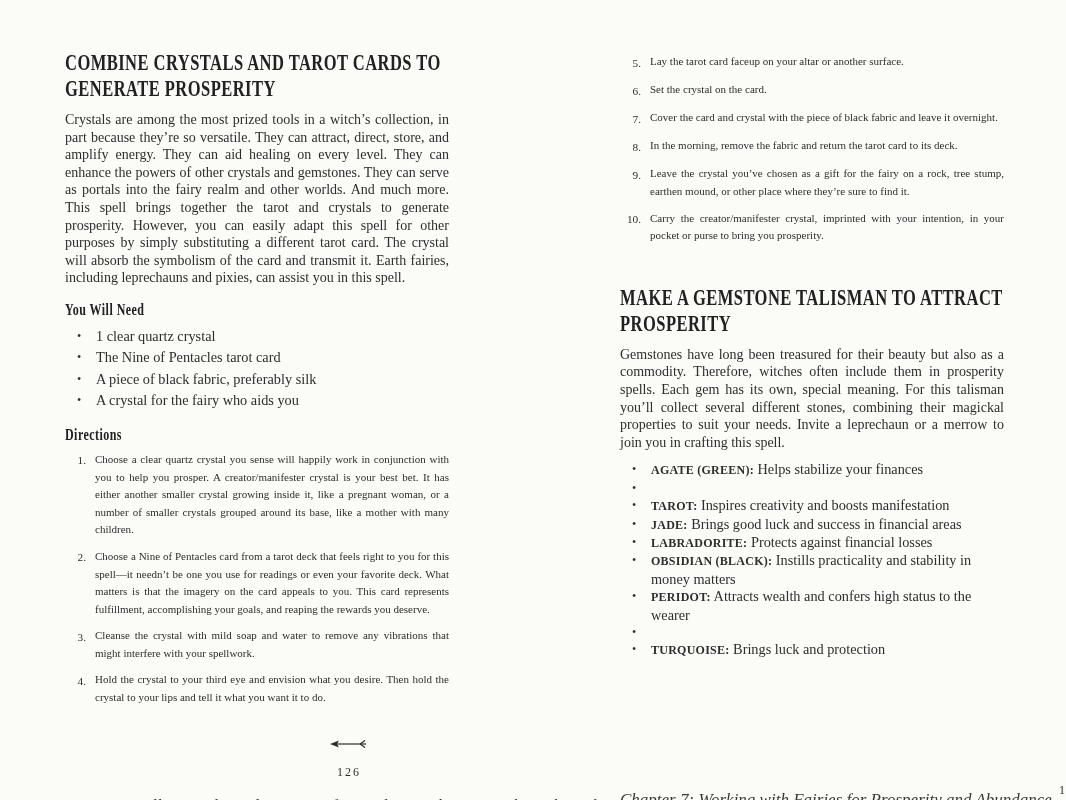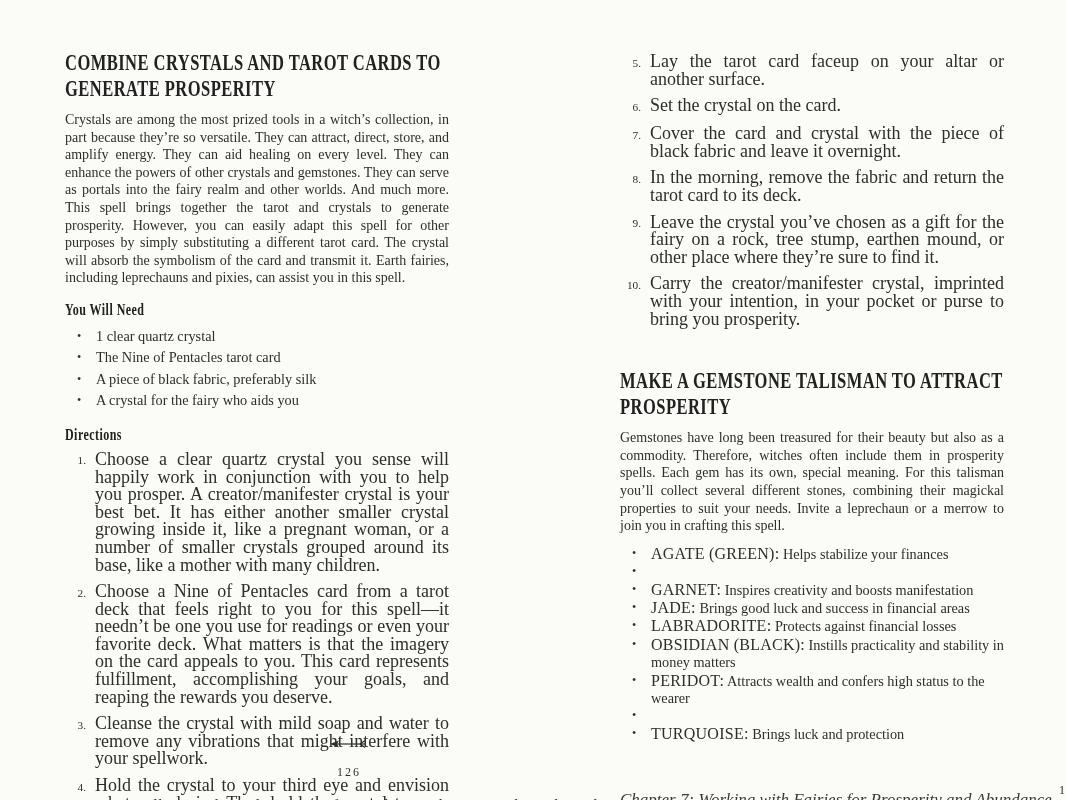--- a/index.html
+++ b/index.html
@@ -30,27 +30,27 @@
   
   .supplies{margin:2px 0 4px 0;padding:0;list-style:none;}
   .supplies li{display:flex;font-size:14.3px;line-height:21.5px;}
   .b-dot{flex:none;width:12px;margin-left:12px;margin-right:7px;font-size:12px;line-height:21.5px;}
 
   
   .steps{margin:0;padding:0;list-style:none;}
   .steps li{display:flex;margin-bottom:9px;}
   .step-num{flex:none;width:21px;text-align:right;margin-right:9px;
             font-size:11.3px;line-height:17.6px;padding-top:1.5px;color:#2e2d2b;}
-  .step-text{flex:1;font-size:18px;line-height:17.6px;text-align:justify;}
+  .step-text{flex:1;font-size:11px;line-height:17.6px;text-align:justify;}
 
   
   .gems{margin:10px 0 0 0;padding:0;list-style:none;}
   .gems li{display:flex;font-size:14.3px;line-height:17.4px;}
   .gems .b-dot{line-height:17.4px;}
-  .gem-label{font-weight:400;font-size:16px;letter-spacing:.25px;}
+  .gem-label{font-weight:700;font-size:12px;letter-spacing:.25px;}
 
   .section-gap{margin-top:40px;}
 
   
   .footer{position:absolute;top:739px;display:flex;align-items:center;}
   .footer-left{left:55px;gap:16px;flex-direction:column;}
   .footer-right{left:620px;width:392px;justify-content:space-between;margin-top:44px;}
   .footer-title{font-style:italic;font-size:17px;color:#3a3936;white-space:nowrap;}
   .page-num{font-size:12px;letter-spacing:2px;color:#2e2d2b;}
   .fr-group{display:flex;align-items:center;gap:9px;flex-direction:column;}
@@ -142,21 +142,21 @@
   <ul class="gems">
     <li>
         <span class="b-dot">•</span>
         <span><span class="gem-label">AGATE (GREEN):</span><span> Helps stabilize your finances</span></span>
       </li>
     <li>
         <span class="b-dot">•</span>
       </li>
     <li>
         <span class="b-dot">•</span>
-        <span><span class="gem-label">GARNET:</span><span> Inspires creativity and boosts manifestation</span></span>
+        <span><span class="gem-label">TAROT:</span><span> Inspires creativity and boosts manifestation</span></span>
       </li>
     <li>
         <span class="b-dot">•</span>
         <span><span class="gem-label">JADE:</span><span> Brings good luck and success in financial areas</span></span>
       </li>
     <li>
         <span class="b-dot">•</span>
         <span><span class="gem-label">LABRADORITE:</span><span> Protects against financial losses</span></span>
       </li>
     <li>

